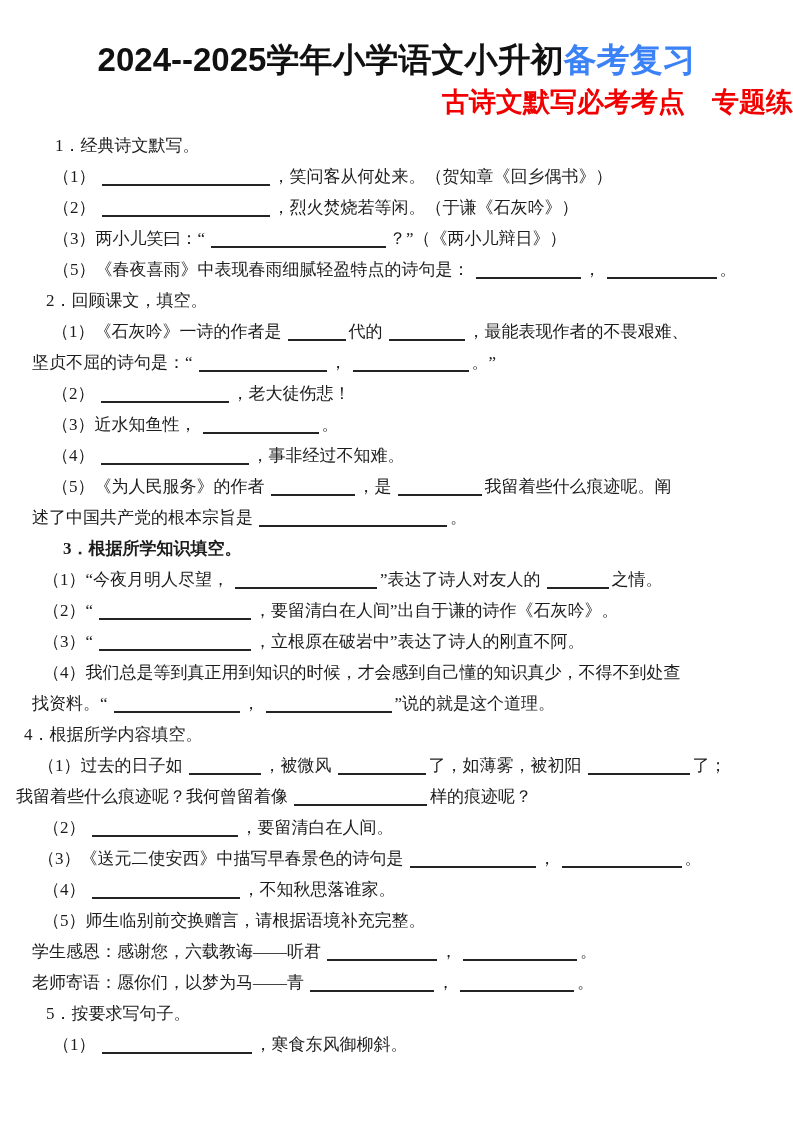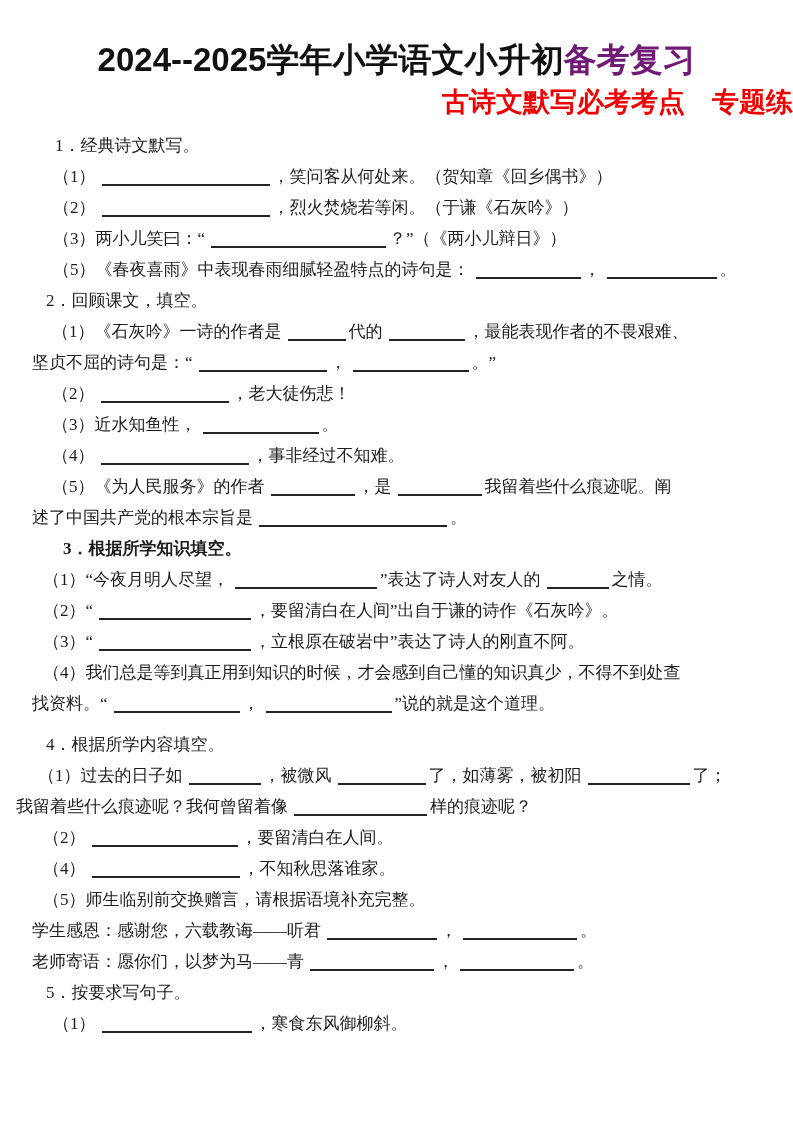--- a/index.html
+++ b/index.html
@@ -42,21 +42,21 @@
     border-bottom:2px solid #242424;
     height:18px;
     vertical-align:-4px;
     margin:0 3px 0 6px;
   }
 </style>
 </head>
 <body>
 
 <div class="page" style="background: rgb(255, 255, 255); color: rgb(28, 28, 28);">
-  <div class="title1"><span>2024--2025学年小学语文小升初</span><span class="red-text" style="color: #701a75;">备考复习</span></div>
+  <div class="title1"><span>2024--2025学年小学语文小升初</span><span class="red-text" style="color: #3b82f6;">备考复习</span></div>
   <div class="title2 red-text" style="color: rgb(242, 0, 0);">古诗文默写必考考点　专题练</div>
   <div class="content">
       <div class="line" style="padding-left: 55px;"><span>1．经典诗文默写。</span></div>
       <div class="line" style="padding-left: 53px;"><span>（1）</span><span class="blank" style="width: 168px;"></span><span>，笑问客从何处来。（贺知章《回乡偶书》）</span></div>
       <div class="line" style="padding-left: 53px;"><span>（2）</span><span class="blank" style="width: 168px;"></span><span>，烈火焚烧若等闲。（于谦《石灰吟》）</span></div>
       <div class="line" style="padding-left: 53px;"><span>（3）两小儿笑曰：“</span><span class="blank" style="width: 175px;"></span><span>？”（《两小儿辩日》）</span></div>
       <div class="line" style="padding-left: 53px;"><span>（5）《春夜喜雨》中表现春雨细腻轻盈特点的诗句是：</span><span class="blank" style="width: 105px;"></span><span>，</span><span class="blank" style="width: 110px;"></span><span>。</span></div>
       <div class="line" style="padding-left: 46px;"><span>2．回顾课文，填空。</span></div>
       <div class="line" style="padding-left: 52px;"><span>（1）《石灰吟》一诗的作者是</span><span class="blank" style="width: 58px;"></span><span>代的</span><span class="blank" style="width: 76px;"></span><span>，最能表现作者的不畏艰难、</span></div>
       <div class="line" style="padding-left: 32px;"><span>坚贞不屈的诗句是：“</span><span class="blank" style="width: 128px;"></span><span>，</span><span class="blank" style="width: 116px;"></span><span>。”</span></div>
@@ -64,24 +64,25 @@
       <div class="line" style="padding-left: 52px;"><span>（3）近水知鱼性，</span><span class="blank" style="width: 116px;"></span><span>。</span></div>
       <div class="line" style="padding-left: 52px;"><span>（4）</span><span class="blank" style="width: 148px;"></span><span>，事非经过不知难。</span></div>
       <div class="line" style="padding-left: 52px;"><span>（5）《为人民服务》的作者</span><span class="blank" style="width: 84px;"></span><span>，是</span><span class="blank" style="width: 84px;"></span><span>我留着些什么痕迹呢。阐</span></div>
       <div class="line" style="padding-left: 32px;"><span>述了中国共产党的根本宗旨是</span><span class="blank" style="width: 188px;"></span><span>。</span></div>
       <div class="line" style="padding-left: 63px; font-weight: bold;"><span>3．根据所学知识填空。</span></div>
       <div class="line" style="padding-left: 43px;"><span>（1）“今夜月明人尽望，</span><span class="blank" style="width: 142px;"></span><span>”表达了诗人对友人的</span><span class="blank" style="width: 62px;"></span><span>之情。</span></div>
       <div class="line" style="padding-left: 43px;"><span>（2）“</span><span class="blank" style="width: 152px;"></span><span>，要留清白在人间”出自于谦的诗作《石灰吟》。</span></div>
       <div class="line" style="padding-left: 43px;"><span>（3）“</span><span class="blank" style="width: 152px;"></span><span>，立根原在破岩中”表达了诗人的刚直不阿。</span></div>
       <div class="line" style="padding-left: 43px;"><span>（4）我们总是等到真正用到知识的时候，才会感到自己懂的知识真少，不得不到处查</span></div>
       <div class="line" style="padding-left: 32px;"><span>找资料。“</span><span class="blank" style="width: 126px;"></span><span>，</span><span class="blank" style="width: 126px;"></span><span>”说的就是这个道理。</span></div>
-      <div class="line" style="padding-left: 46px; margin-top: 10px;"><span>4．根据所学内容填空。</span></div>
+      <div class="line" style="padding-left: 24px;"><span>4．根据所学内容填空。</span></div>
       <div class="line" style="padding-left: 38px;"><span>（1）过去的日子如</span><span class="blank" style="width: 72px;"></span><span>，被微风</span><span class="blank" style="width: 88px;"></span><span>了，如薄雾，被初阳</span><span class="blank" style="width: 102px;"></span><span>了；</span></div>
       <div class="line" style="padding-left: 16px;"><span>我留着些什么痕迹呢？我何曾留着像</span><span class="blank" style="width: 133px;"></span><span>样的痕迹呢？</span></div>
       <div class="line" style="padding-left: 43px;"><span>（2）</span><span class="blank" style="width: 146px;"></span><span>，要留清白在人间。</span></div>
+      <div class="line" style="padding-left: 38px;"><span>（3）《送元二使安西》中描写早春景色的诗句是</span><span class="blank" style="width: 126px;"></span><span>，</span><span class="blank" style="width: 120px;"></span><span>。</span></div>
       <div class="line" style="padding-left: 43px;"><span>（4）</span><span class="blank" style="width: 148px;"></span><span>，不知秋思落谁家。</span></div>
       <div class="line" style="padding-left: 43px;"><span>（5）师生临别前交换赠言，请根据语境补充完整。</span></div>
       <div class="line" style="padding-left: 32px;"><span>学生感恩：感谢您，六载教诲——听君</span><span class="blank" style="width: 110px;"></span><span>，</span><span class="blank" style="width: 114px;"></span><span>。</span></div>
       <div class="line" style="padding-left: 32px;"><span>老师寄语：愿你们，以梦为马——青</span><span class="blank" style="width: 124px;"></span><span>，</span><span class="blank" style="width: 114px;"></span><span>。</span></div>
       <div class="line" style="padding-left: 46px;"><span>5．按要求写句子。</span></div>
       <div class="line" style="padding-left: 53px;"><span>（1）</span><span class="blank" style="width: 150px;"></span><span>，寒食东风御柳斜。</span></div>
     </div>
 </div>
 
 </body></html>

